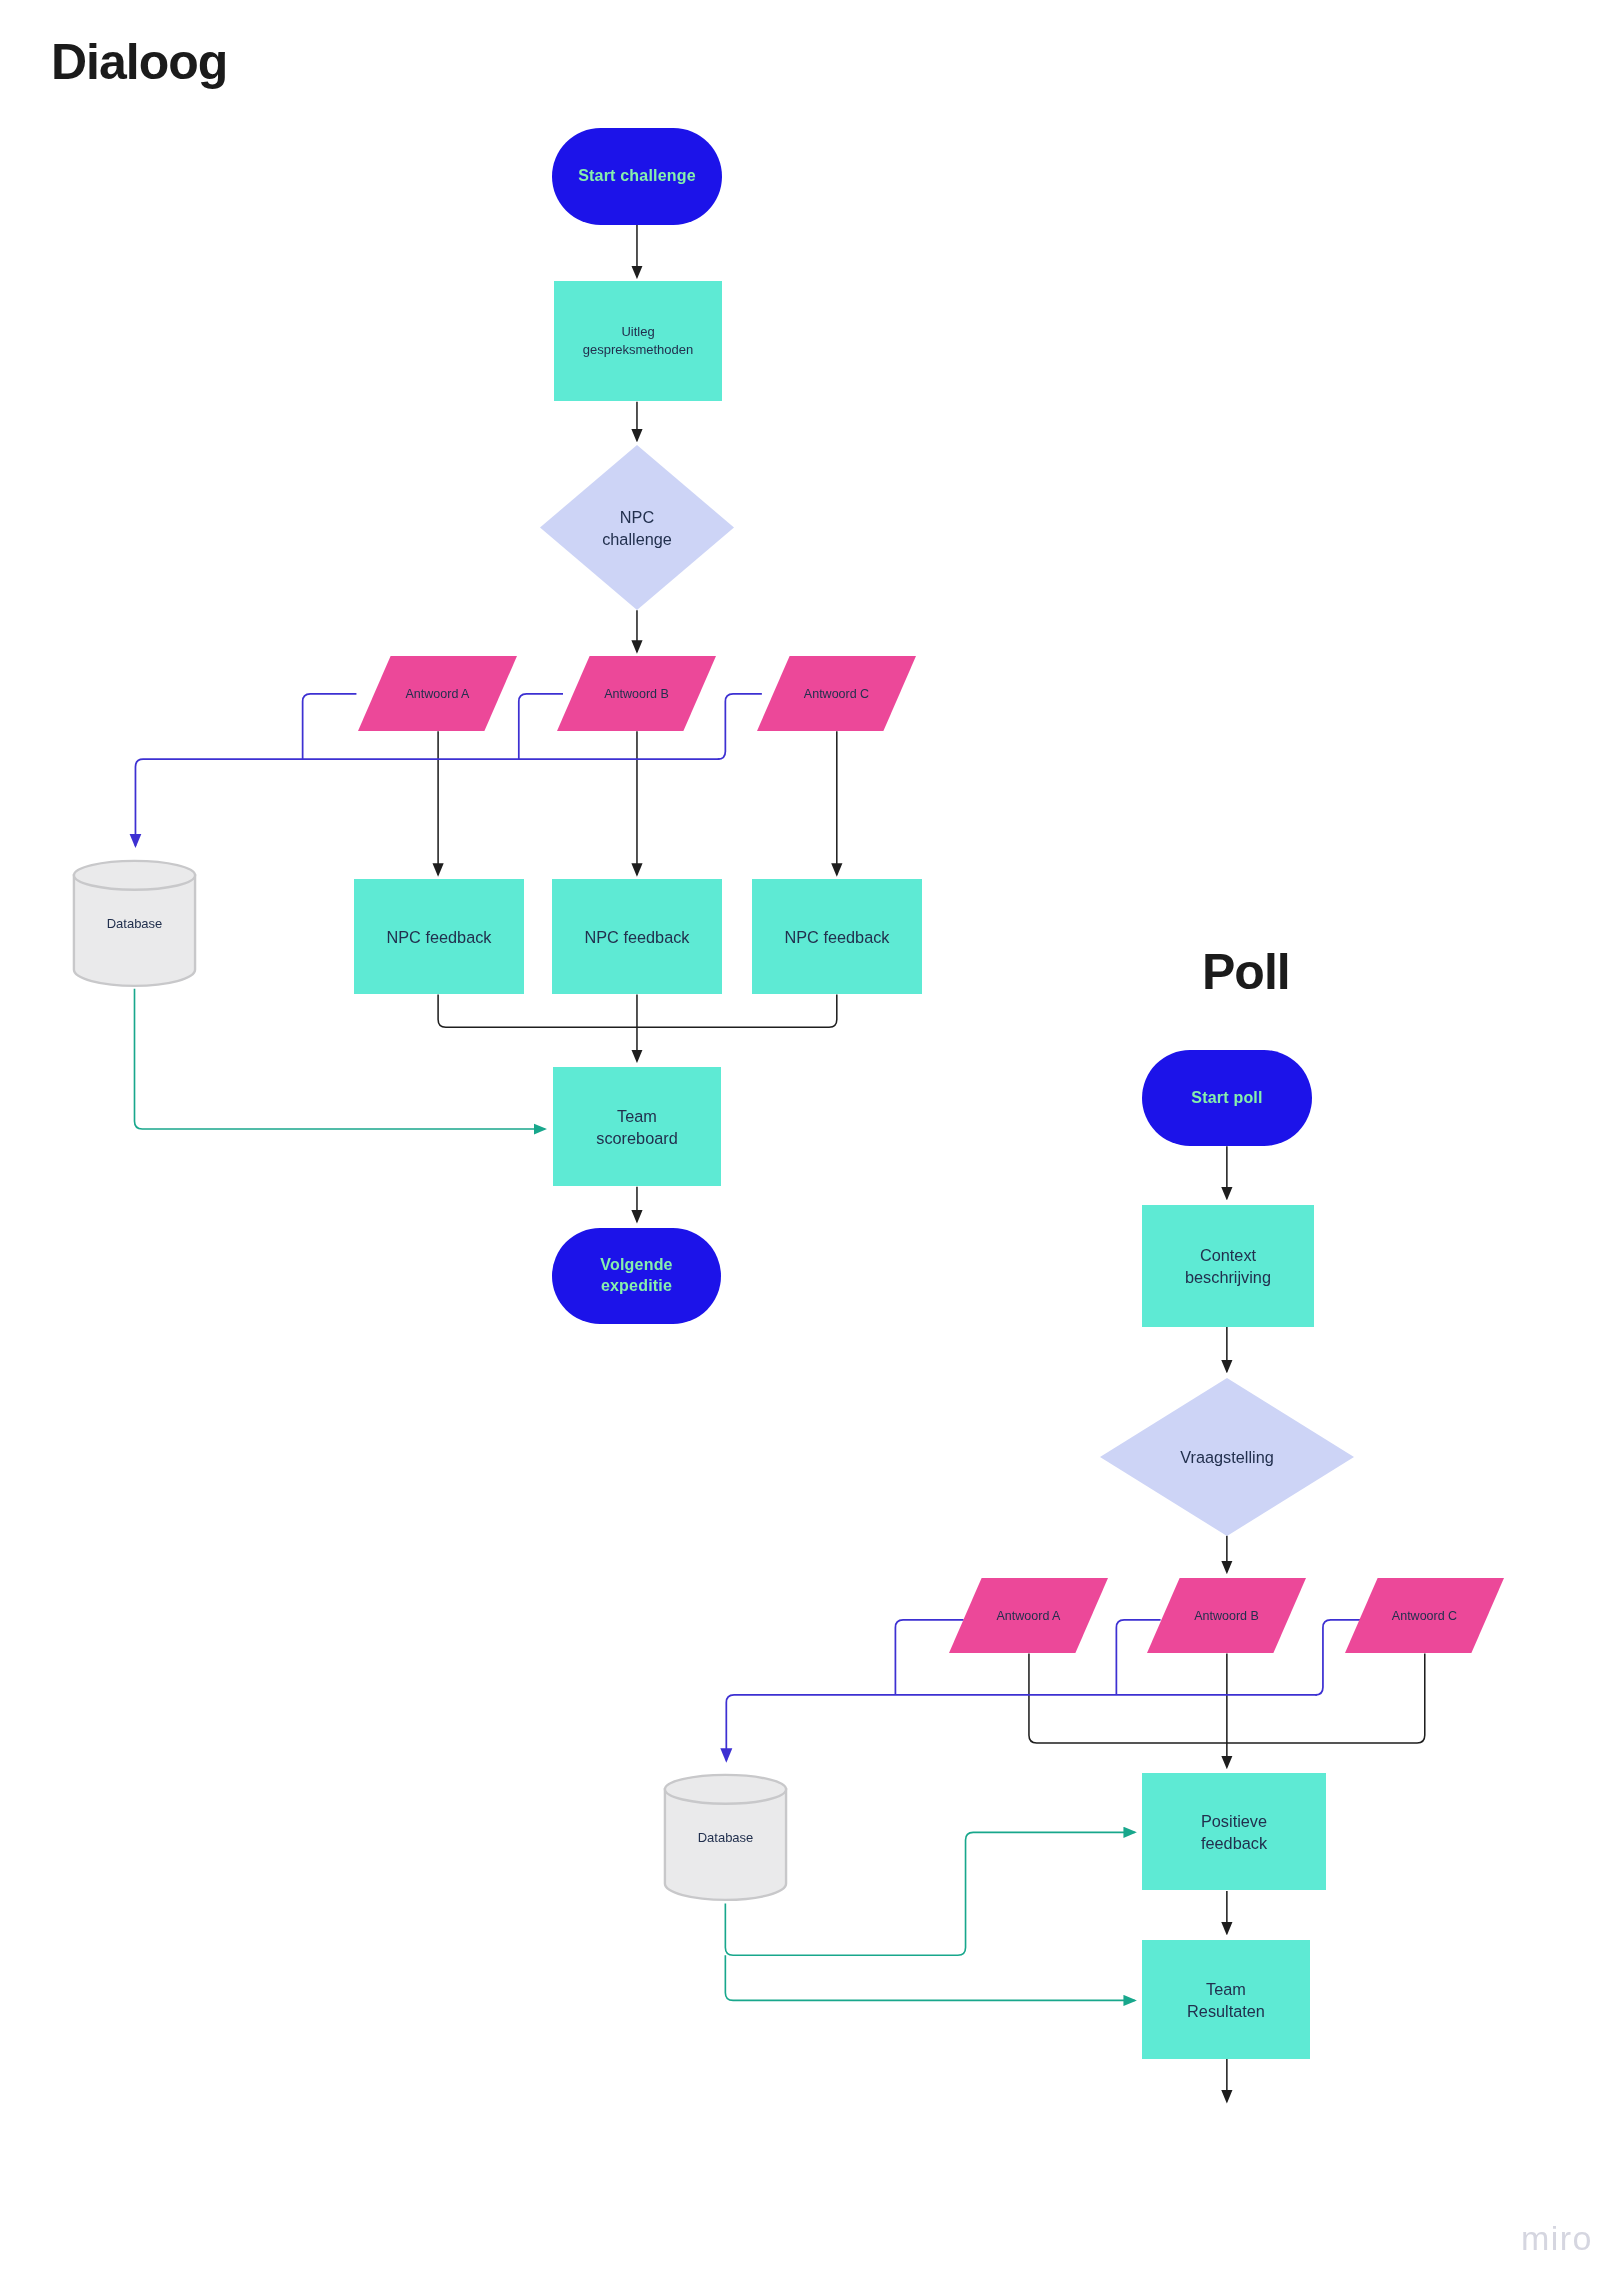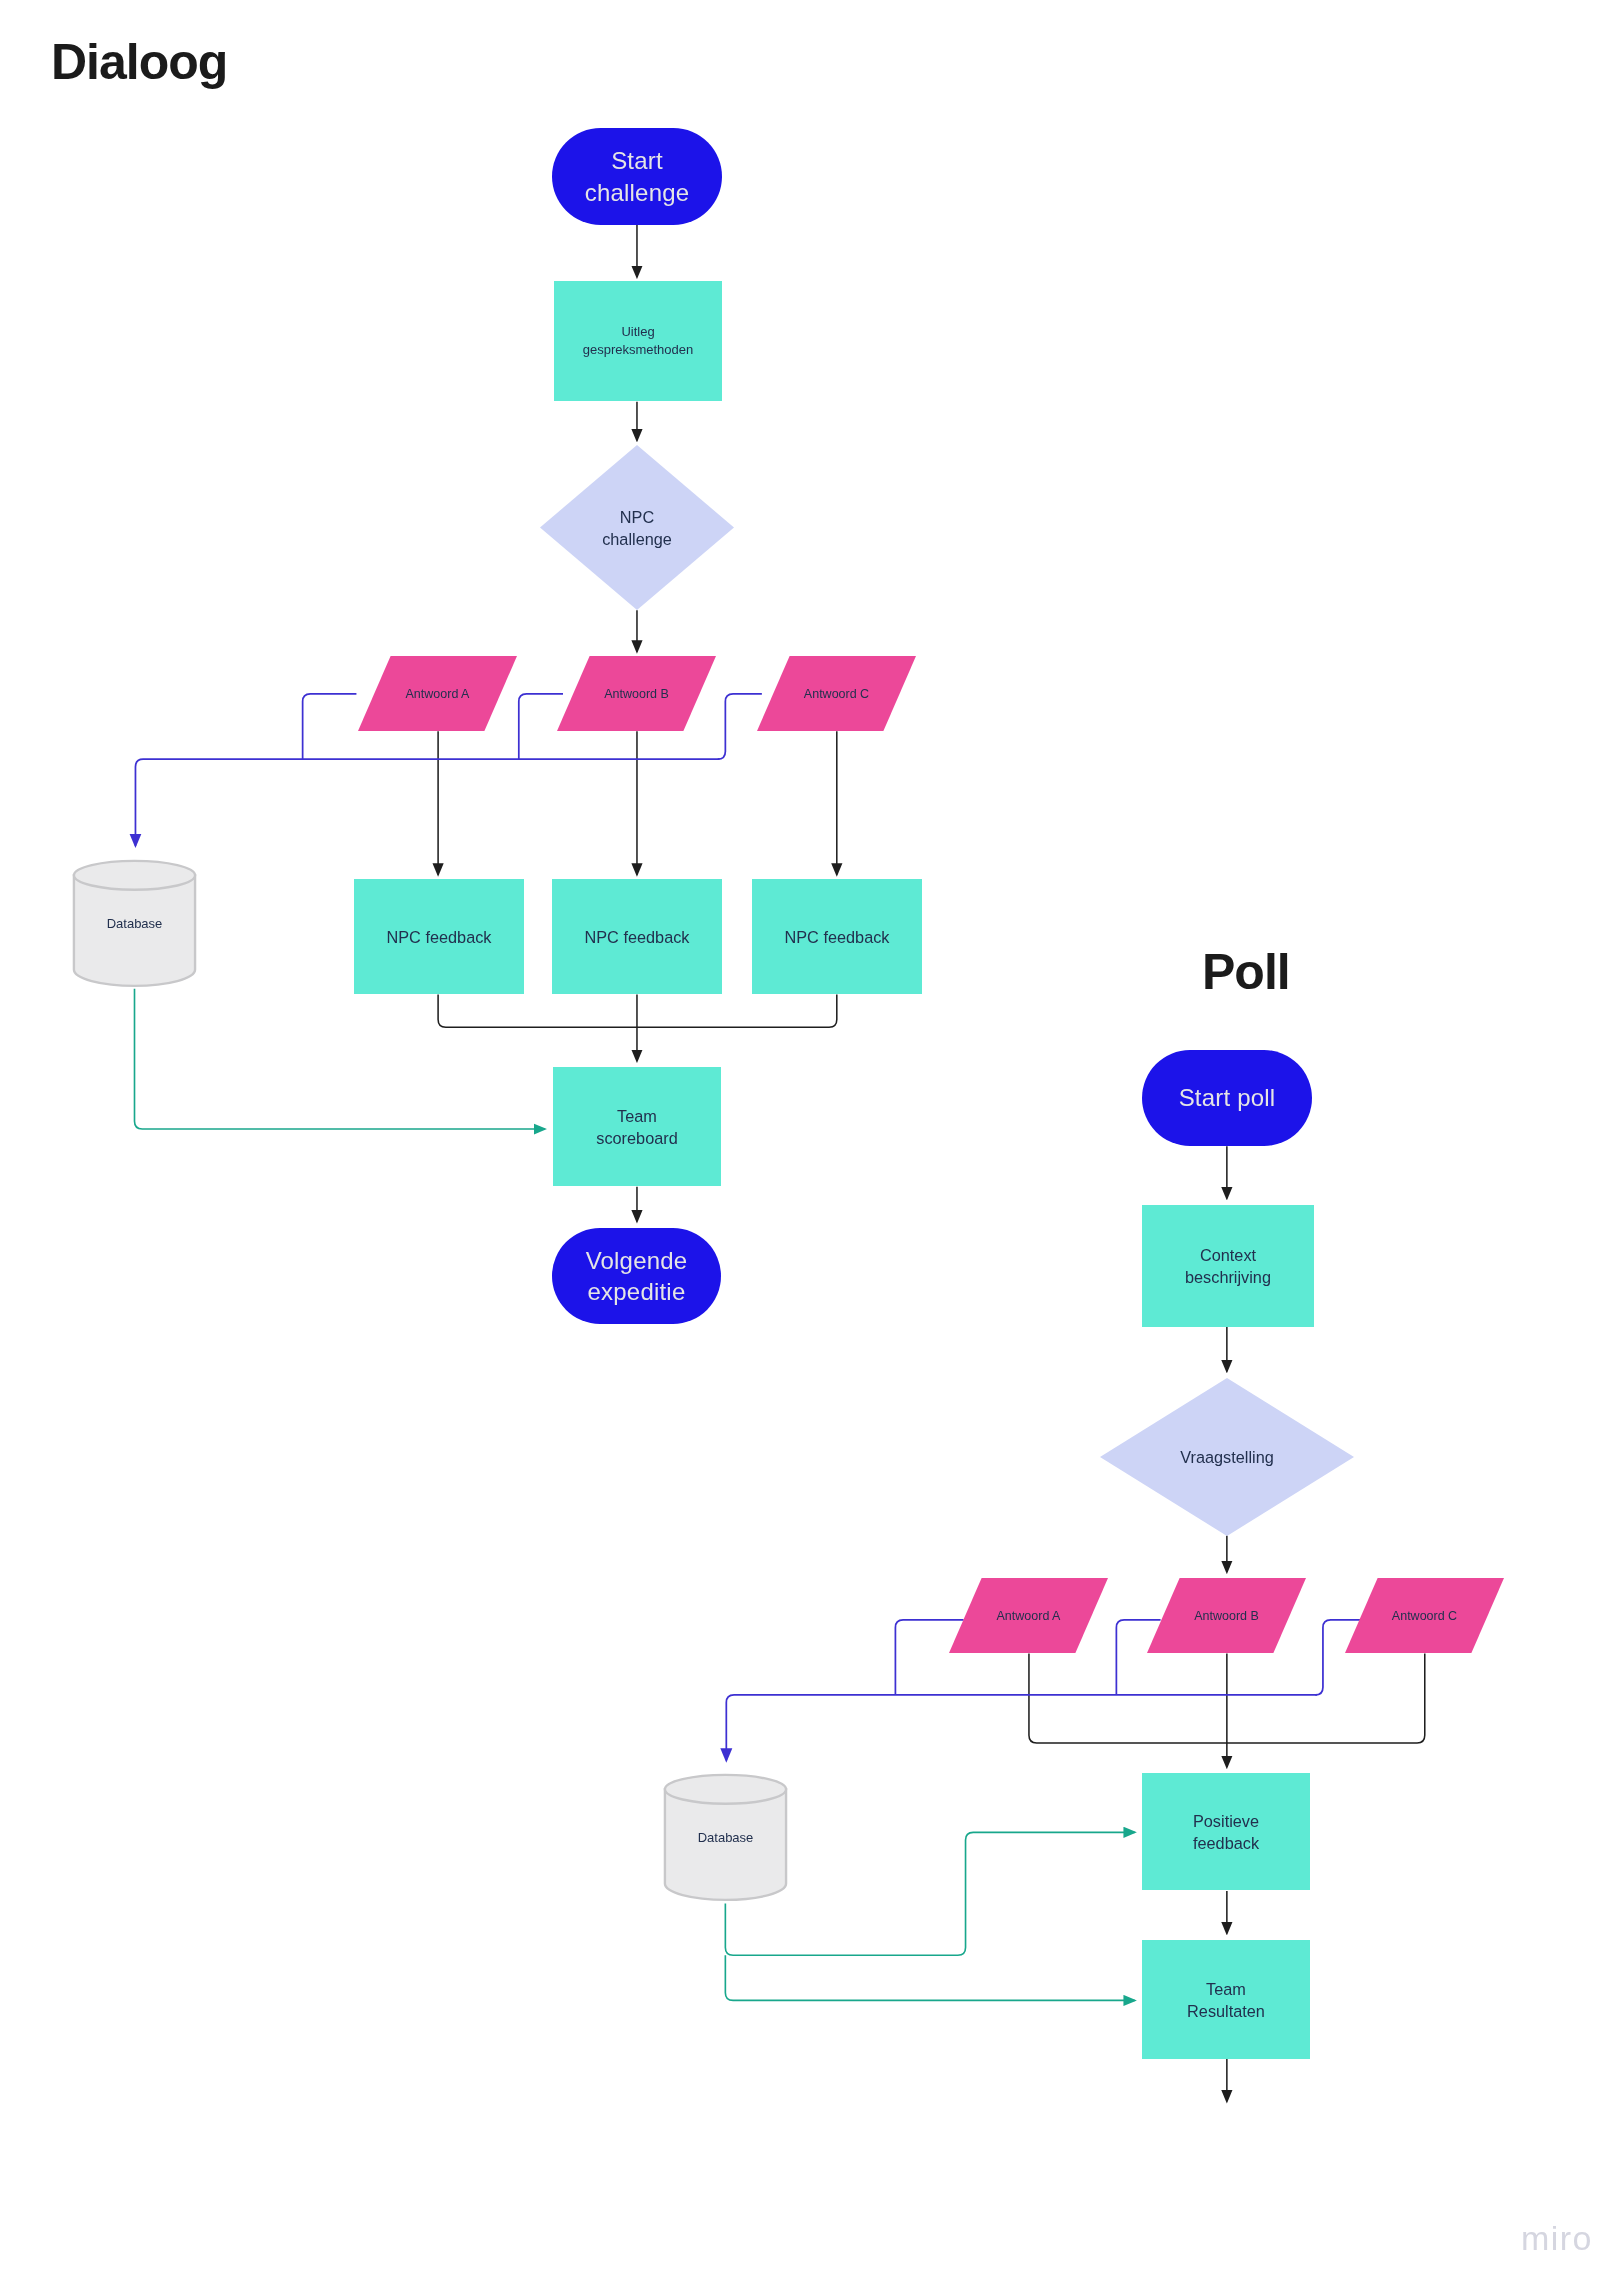--- a/index.html
+++ b/index.html
@@ -15,21 +15,21 @@
     font-size:50px; font-weight:700; letter-spacing:-1px;
     color:#1b1b1b;
   }
   .node { position:absolute; display:flex; align-items:center; justify-content:center; text-align:center; box-sizing:border-box; }
   .node .lbl { color:#22304e; }
 
   .pill {
     background:#1c13e9; border-radius:58px;
   }
   .pill .lbl {
-    color:#e5e5e5; font-weight:400; font-size:24px; line-height:1.3;
+    color:#86efac; font-weight:700; font-size:16px; line-height:1.3;
     max-width:121px; letter-spacing:0.2px;
   }
   .process {
     background:#5eead4; border-radius:0;
   }
   .process .lbl { font-size:16.3px; line-height:1.35; max-width:115px; }
   .process .lbl.small { font-size:13px; max-width:146px; }
   .process .lbl.oneline { max-width:154px; }
 
   .decision {
@@ -191,21 +191,21 @@
   </div>
 
   <div class="node database" style="left:663px; top:1772px; width:125px; height:131px;">
     <svg class="cyl" viewBox="0 0 130 136">
       <path d="M2 18 V116 A63 17 0 0 0 128 116 V18 Z" fill="#eaeaeb" stroke="#c8c8ca" stroke-width="2.5"></path>
       <ellipse cx="65" cy="18" rx="63" ry="15" fill="#eaeaeb" stroke="#c8c8ca" stroke-width="2.5"></ellipse>
     </svg>
     <div class="lbl">Database</div>
   </div>
 
-  <div class="node process" style="left:1142px; top:1773px; width:168px; height:117px;">
+  <div class="node process" style="left:1142px; top:1773px; width:184px; height:117px;">
     <div class="lbl" style="max-width:108px;">Positieve feedback</div>
   </div>
 
   <div class="node process" style="left:1142px; top:1940px; width:168px; height:119px;">
     <div class="lbl" style="max-width:108px;">Team Resultaten</div>
   </div>
 
 
   <div class="watermark">miro</div>
 </div>

